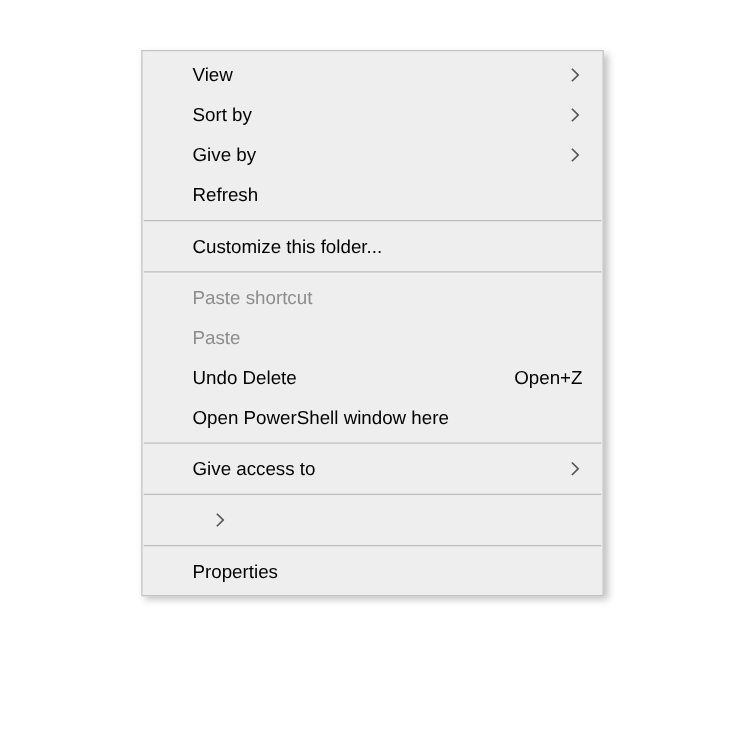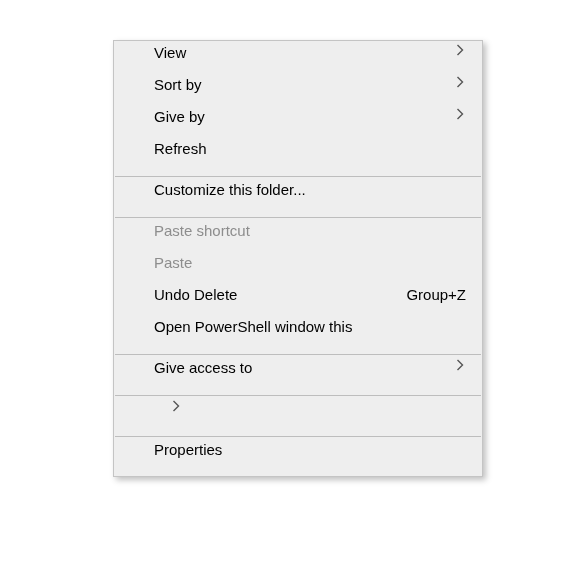--- a/index.html
+++ b/index.html
@@ -16,20 +16,21 @@
       left: 113px;
       top: 40px;
       width: 370px;
       background: #eeeeee;
       border: 1px solid #c4c4c4;
       box-shadow: 3px 3px 6px rgba(0,0,0,0.25);
       padding: 3px 0;
     }
     .menu-item {
       display: flex;
+      align-items: center;
       height: 32px;
       padding: 0 16px 0 40px;
       color: #000000;
       cursor: default;
       position: relative;
     }
     .menu-item.disabled {
       color: #8d8d8d;
     }
     .menu-item.highlight {
@@ -111,26 +112,26 @@
   <div class="menu-item disabled">
     <span class="label">Paste shortcut</span>
   </div>
 
   <div class="menu-item disabled">
     <span class="label">Paste</span>
   </div>
 
   <div class="menu-item">
     <span class="label">Undo Delete</span>
-    <span class="shortcut">Group+Z</span>
+    <span class="shortcut">Open+Z</span>
   </div>
 
 
   <div class="menu-item">
-    <span class="label">Open PowerShell window this</span>
+    <span class="label">Open PowerShell window here</span>
   </div>
 
   <div class="separator"></div>
 
   <div class="menu-item">
     <span class="label">Give access to</span>
     <span class="chevron">
         <svg viewBox="0 0 12 12">
           <polyline points="3.5,1 8.5,6 3.5,11"></polyline>
         </svg>

